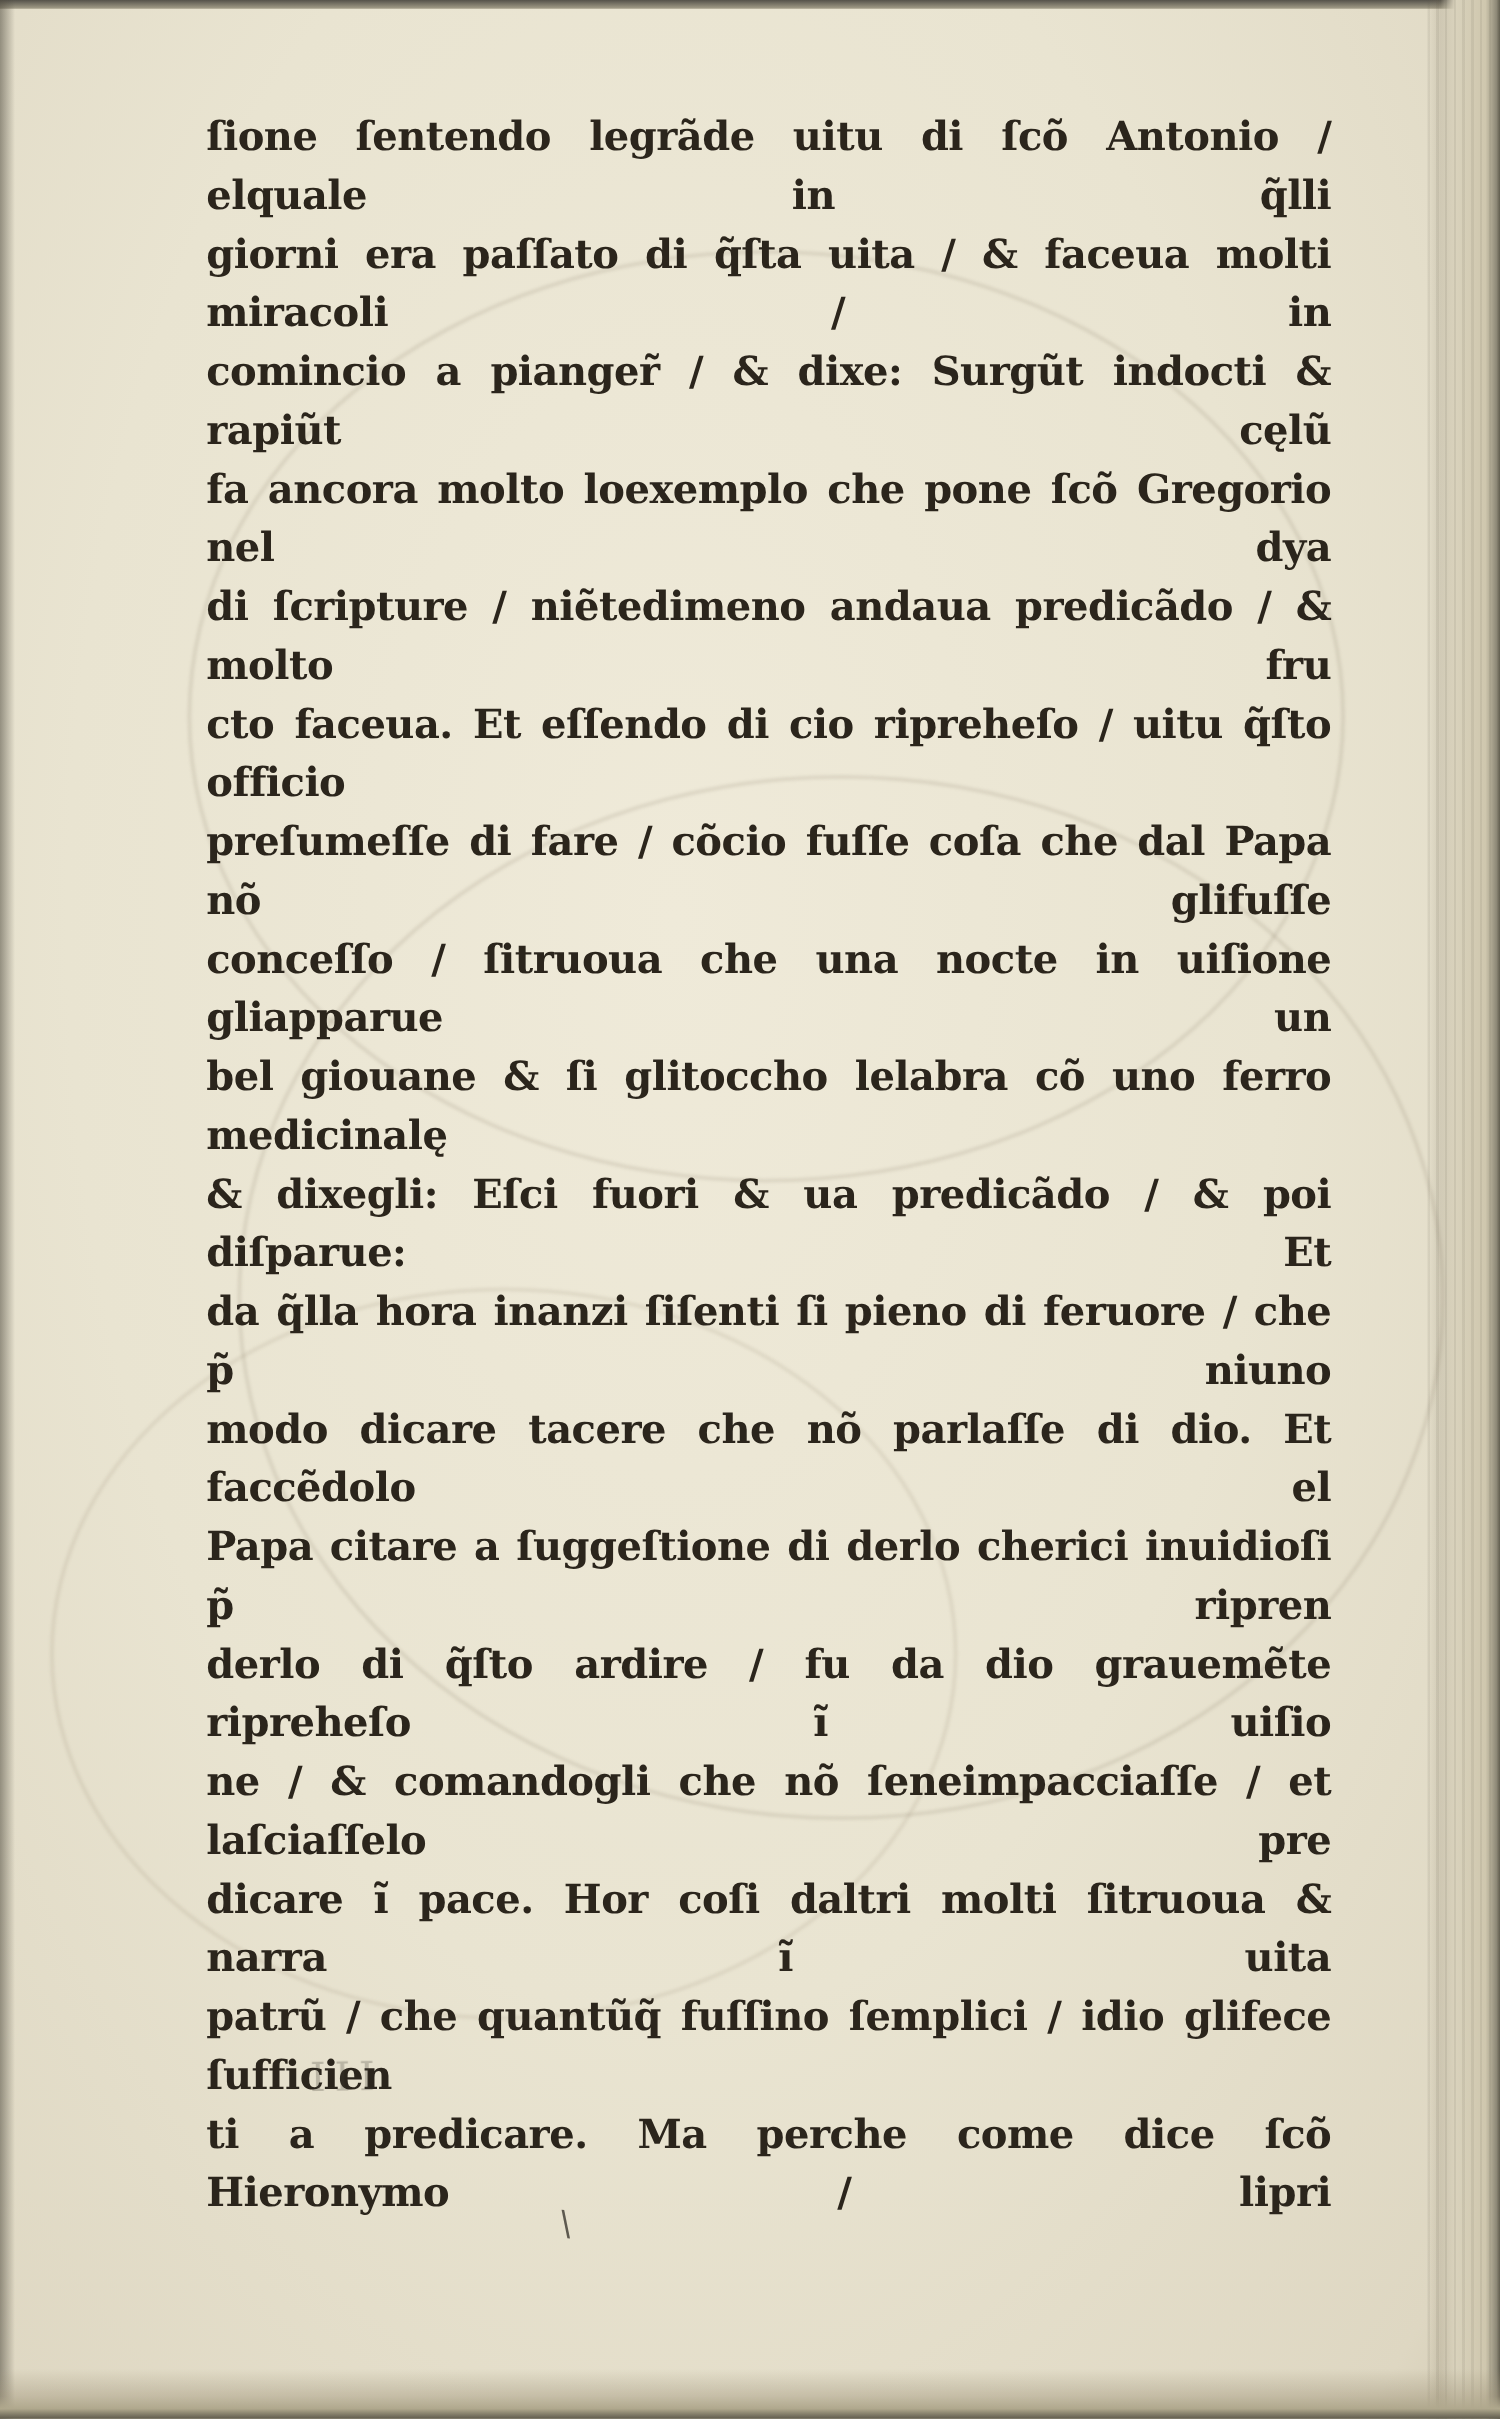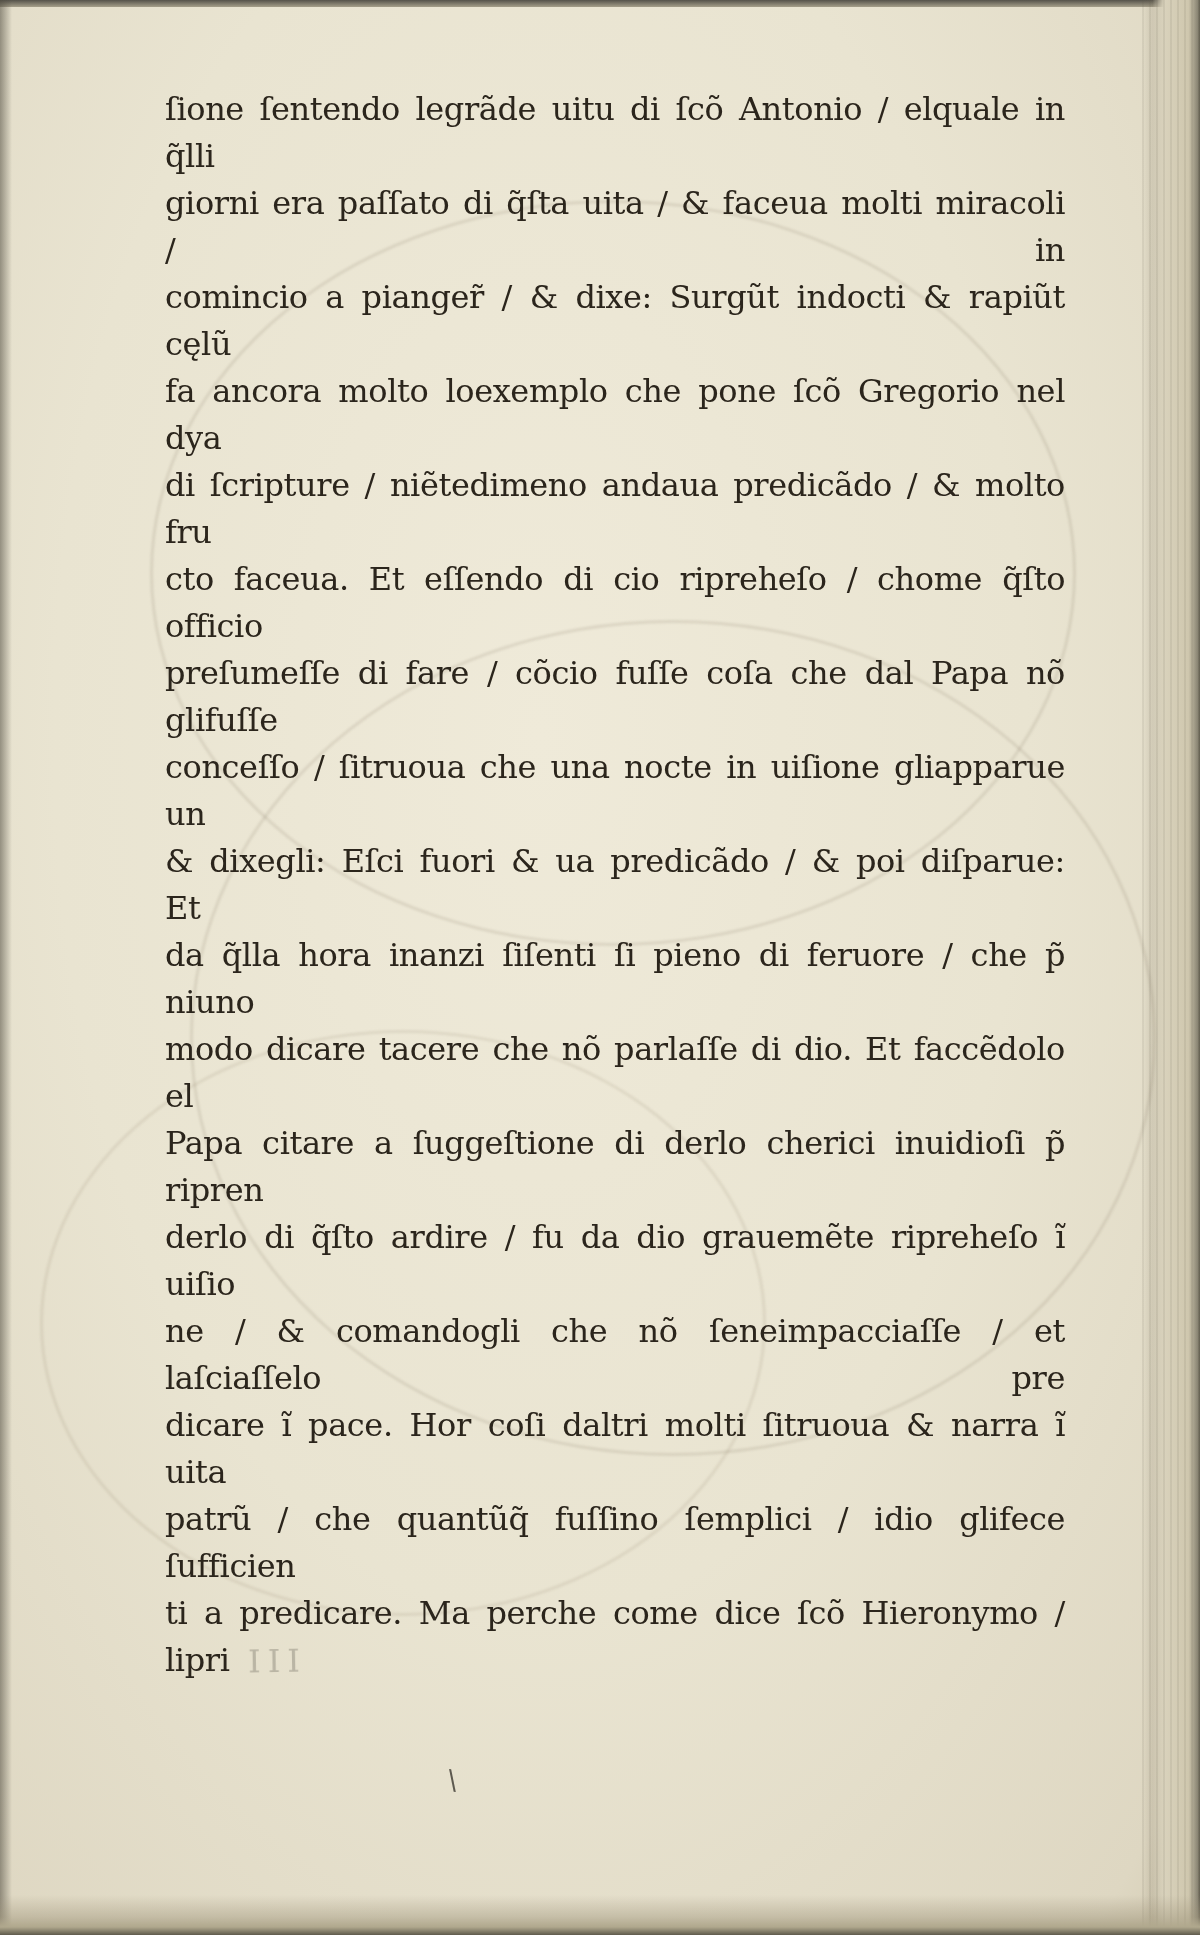--- a/index.html
+++ b/index.html
@@ -25,21 +25,21 @@
     background:linear-gradient(rgba(120,110,88,0) 0%,rgba(160,150,124,.45) 55%,#b0a88d 80%,#5f5b4d 100%);}
   
   .stamp{position:absolute;border:3px solid rgba(120,110,85,.15);border-radius:50%;filter:blur(1.2px);pointer-events:none;}
   .stamp.s1{left:150px;top:200px;width:920px;height:740px;}
   .stamp.s2{left:190px;top:620px;width:960px;height:830px;}
   .stamp.s3{left:40px;top:1030px;width:720px;height:580px;border-color:rgba(120,110,85,.12);}
   
   .textblock{position:absolute;left:165px;top:86px;width:900px;
     color:var(--ink);font-size:32px;line-height:47px;letter-spacing:-0.4px;word-spacing:2px;}
   .line{white-space:nowrap;}
-  .j{text-align:justify;text-align-last:justify;white-space:normal;}
+  .j{text-align:justify;text-align-last:justify;white-space:normal;font-weight:bold;}
   
   .sig{position:absolute;left:248px;top:1642px;font-size:32px;letter-spacing:7px;
     color:#3e3b32;opacity:.26;filter:blur(.6px);transform:rotate(-1deg);}
   .penmark{position:absolute;left:448px;top:1764px;font-size:27px;color:#46423a;
     transform:rotate(6deg);opacity:.85;}
 </style>
 </head>
 <body>
 
 <div class="paper">
@@ -49,23 +49,24 @@
   <div class="stamp s3"></div>
 
   <div class="textblock">
 
     <div>
         <div class="line j">ſione ſentendo legrãde uitu di ſcõ Antonio / elquale in q̃lli</div>
         <div class="line j">giorni era paſſato di q̃ſta uita / &amp; faceua molti miracoli / in</div>
         <div class="line j">comincio a pianger̃ / &amp; dixe: Surgũt indocti &amp; rapiũt cęlũ</div>
         <div class="line j">fa ancora molto loexemplo che pone ſcõ Gregorio nel dya</div>
         <div class="line j">di ſcripture / niẽtedimeno andaua predicãdo / &amp; molto fru</div>
-        <div class="line j">cto faceua. Et eſſendo di cio ripreheſo / chome q̃ſto officio</div>
+        <div class="line j">cto faceua. Et eſſendo di cio ripreheſo / uitu q̃ſto officio</div>
         <div class="line j">preſumeſſe di fare / cõcio fuſſe coſa che dal Papa nõ glifuſſe</div>
         <div class="line j">conceſſo / ſitruoua che una nocte in uiſione gliapparue un</div>
+        <div class="line j">bel giouane &amp; ſi glitoccho lelabra cõ uno ferro medicinalę</div>
         <div class="line j">&amp; dixegli: Eſci fuori &amp; ua predicãdo / &amp; poi diſparue: Et</div>
         <div class="line j">da q̃lla hora inanzi ſiſenti ſi pieno di feruore / che p̃ niuno</div>
         <div class="line j">modo dicare tacere che nõ parlaſſe di dio. Et faccẽdolo el</div>
         <div class="line j">Papa citare a ſuggeſtione di derlo cherici inuidioſi p̃ ripren</div>
         <div class="line j">derlo di q̃ſto ardire / fu da dio grauemẽte ripreheſo ĩ uiſio</div>
         <div class="line j">ne / &amp; comandogli che nõ ſeneimpacciaſſe / et laſciaſſelo pre</div>
         <div class="line j">dicare ĩ pace. Hor coſi daltri molti ſitruoua &amp; narra ĩ uita</div>
         <div class="line j">patrũ / che quantũq̃ fuſſino ſemplici / idio glifece ſufficien</div>
         <div class="line j">ti a predicare. Ma perche come dice ſcõ Hieronymo / lipri</div>
       </div>

